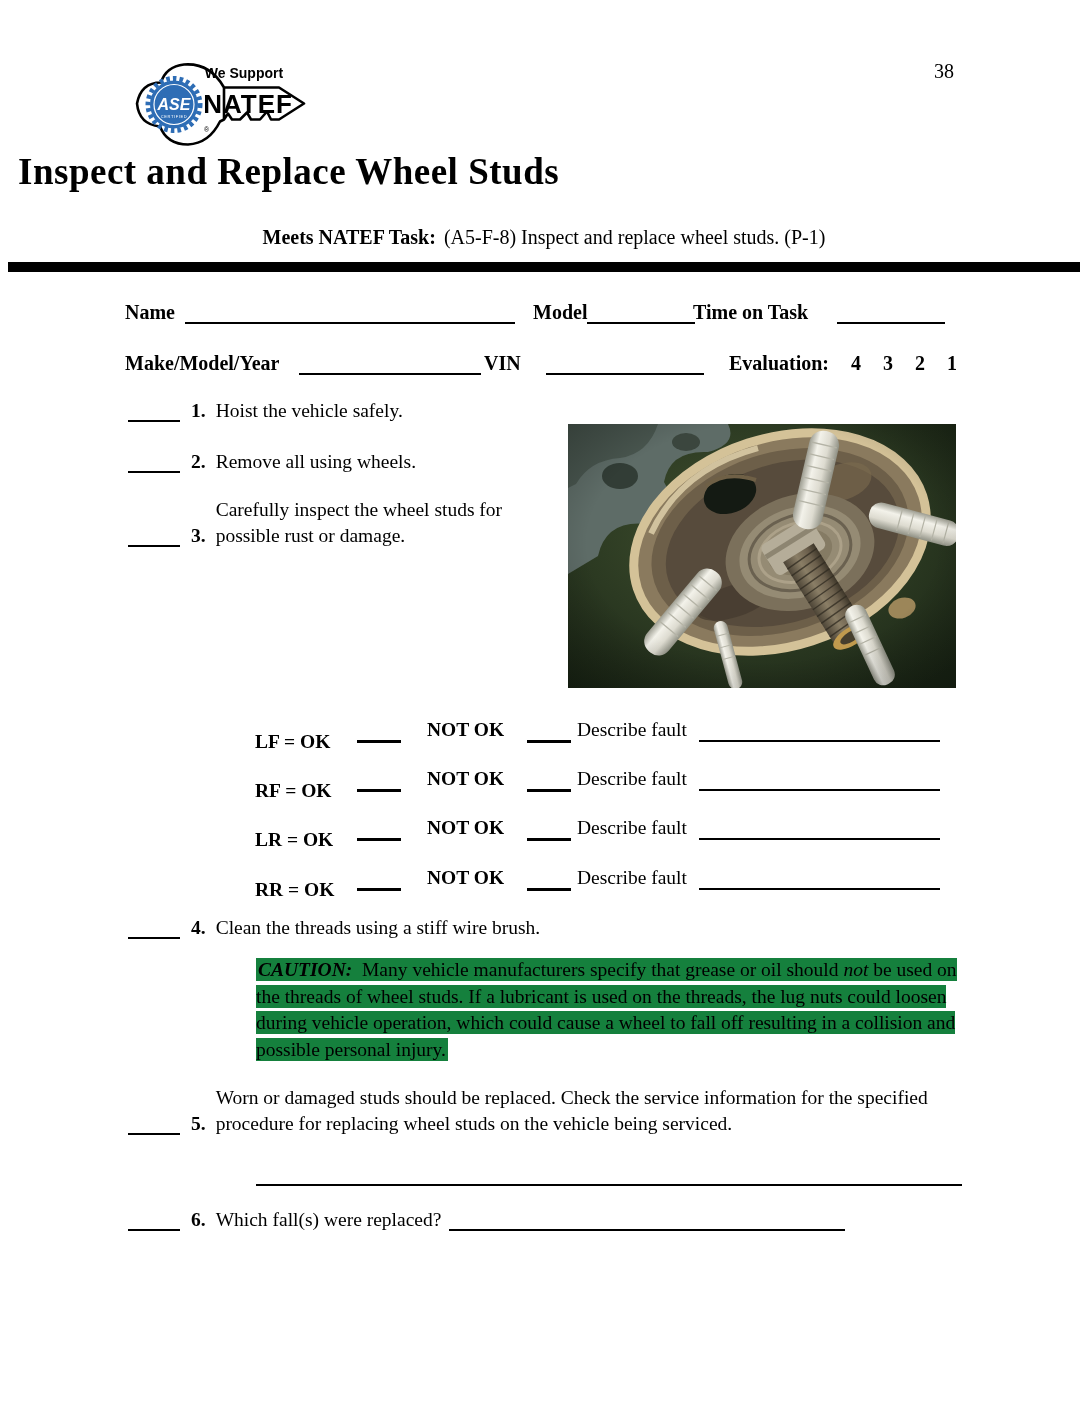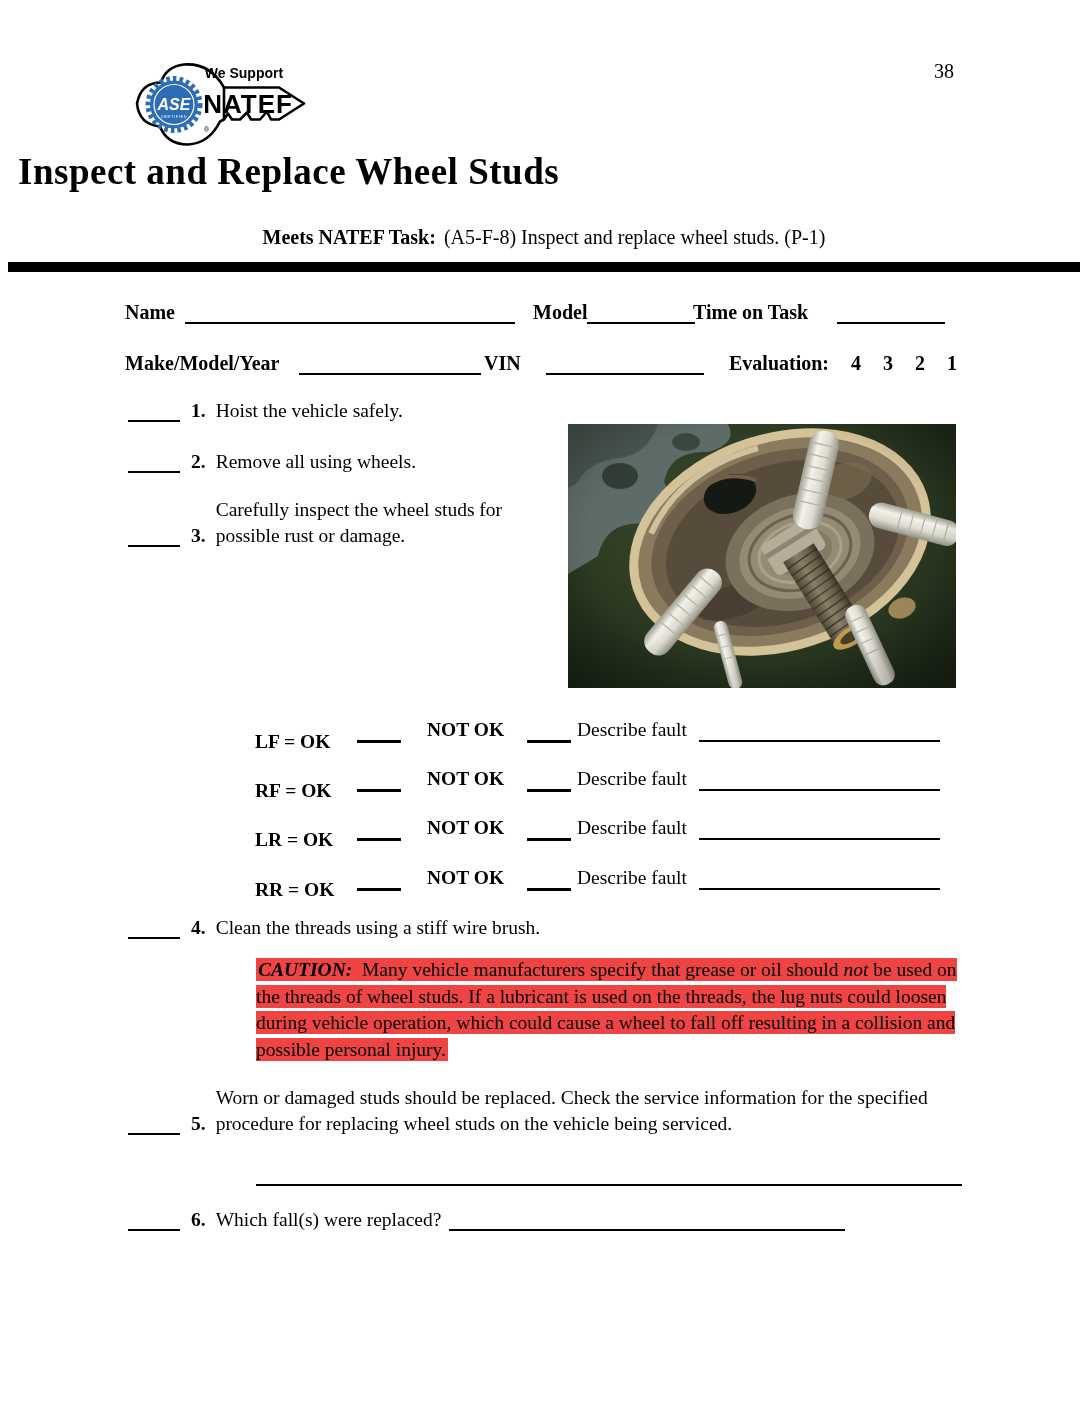--- a/index.html
+++ b/index.html
@@ -26,21 +26,21 @@
   
   .okrow{position:absolute;left:255px;height:26px;font-size:19.5px;}
   .okrow .pos{position:absolute;left:0;top:0;font-weight:bold;white-space:nowrap;margin-top:12px;}
   .okrow .bl1{position:absolute;left:102px;top:0;width:44px;height:21px;border-bottom:3px solid #000;}
   .okrow .notok{position:absolute;left:172px;top:0;font-weight:bold;white-space:nowrap;}
   .okrow .bl2{position:absolute;left:272px;top:0;width:44px;height:21px;border-bottom:3px solid #000;}
   .okrow .desc{position:absolute;left:322px;top:0;white-space:nowrap;}
   .okrow .bl3{position:absolute;left:444px;top:0;width:241px;height:21px;border-bottom:2px solid #000;}
   
   .caution{position:absolute;left:256px;top:957px;width:716px;font-size:19.5px;line-height:26.5px;}
-  .caution .hl{background:#ef4444;padding:1px 2px;}
+  .caution .hl{background:#15803d;padding:1px 2px;}
   
   .ansline{position:absolute;left:256px;top:1166px;width:706px;height:18px;border-bottom:2px solid #000;}
   .photo{position:absolute;left:568px;top:424px;width:388px;height:264px;}
   .logo{position:absolute;left:128px;top:56px;width:178px;height:96px;}
   svg text{font-family:"Liberation Sans",sans-serif;}
 </style>
 </head>
 <body>
 
 <div class="page">

